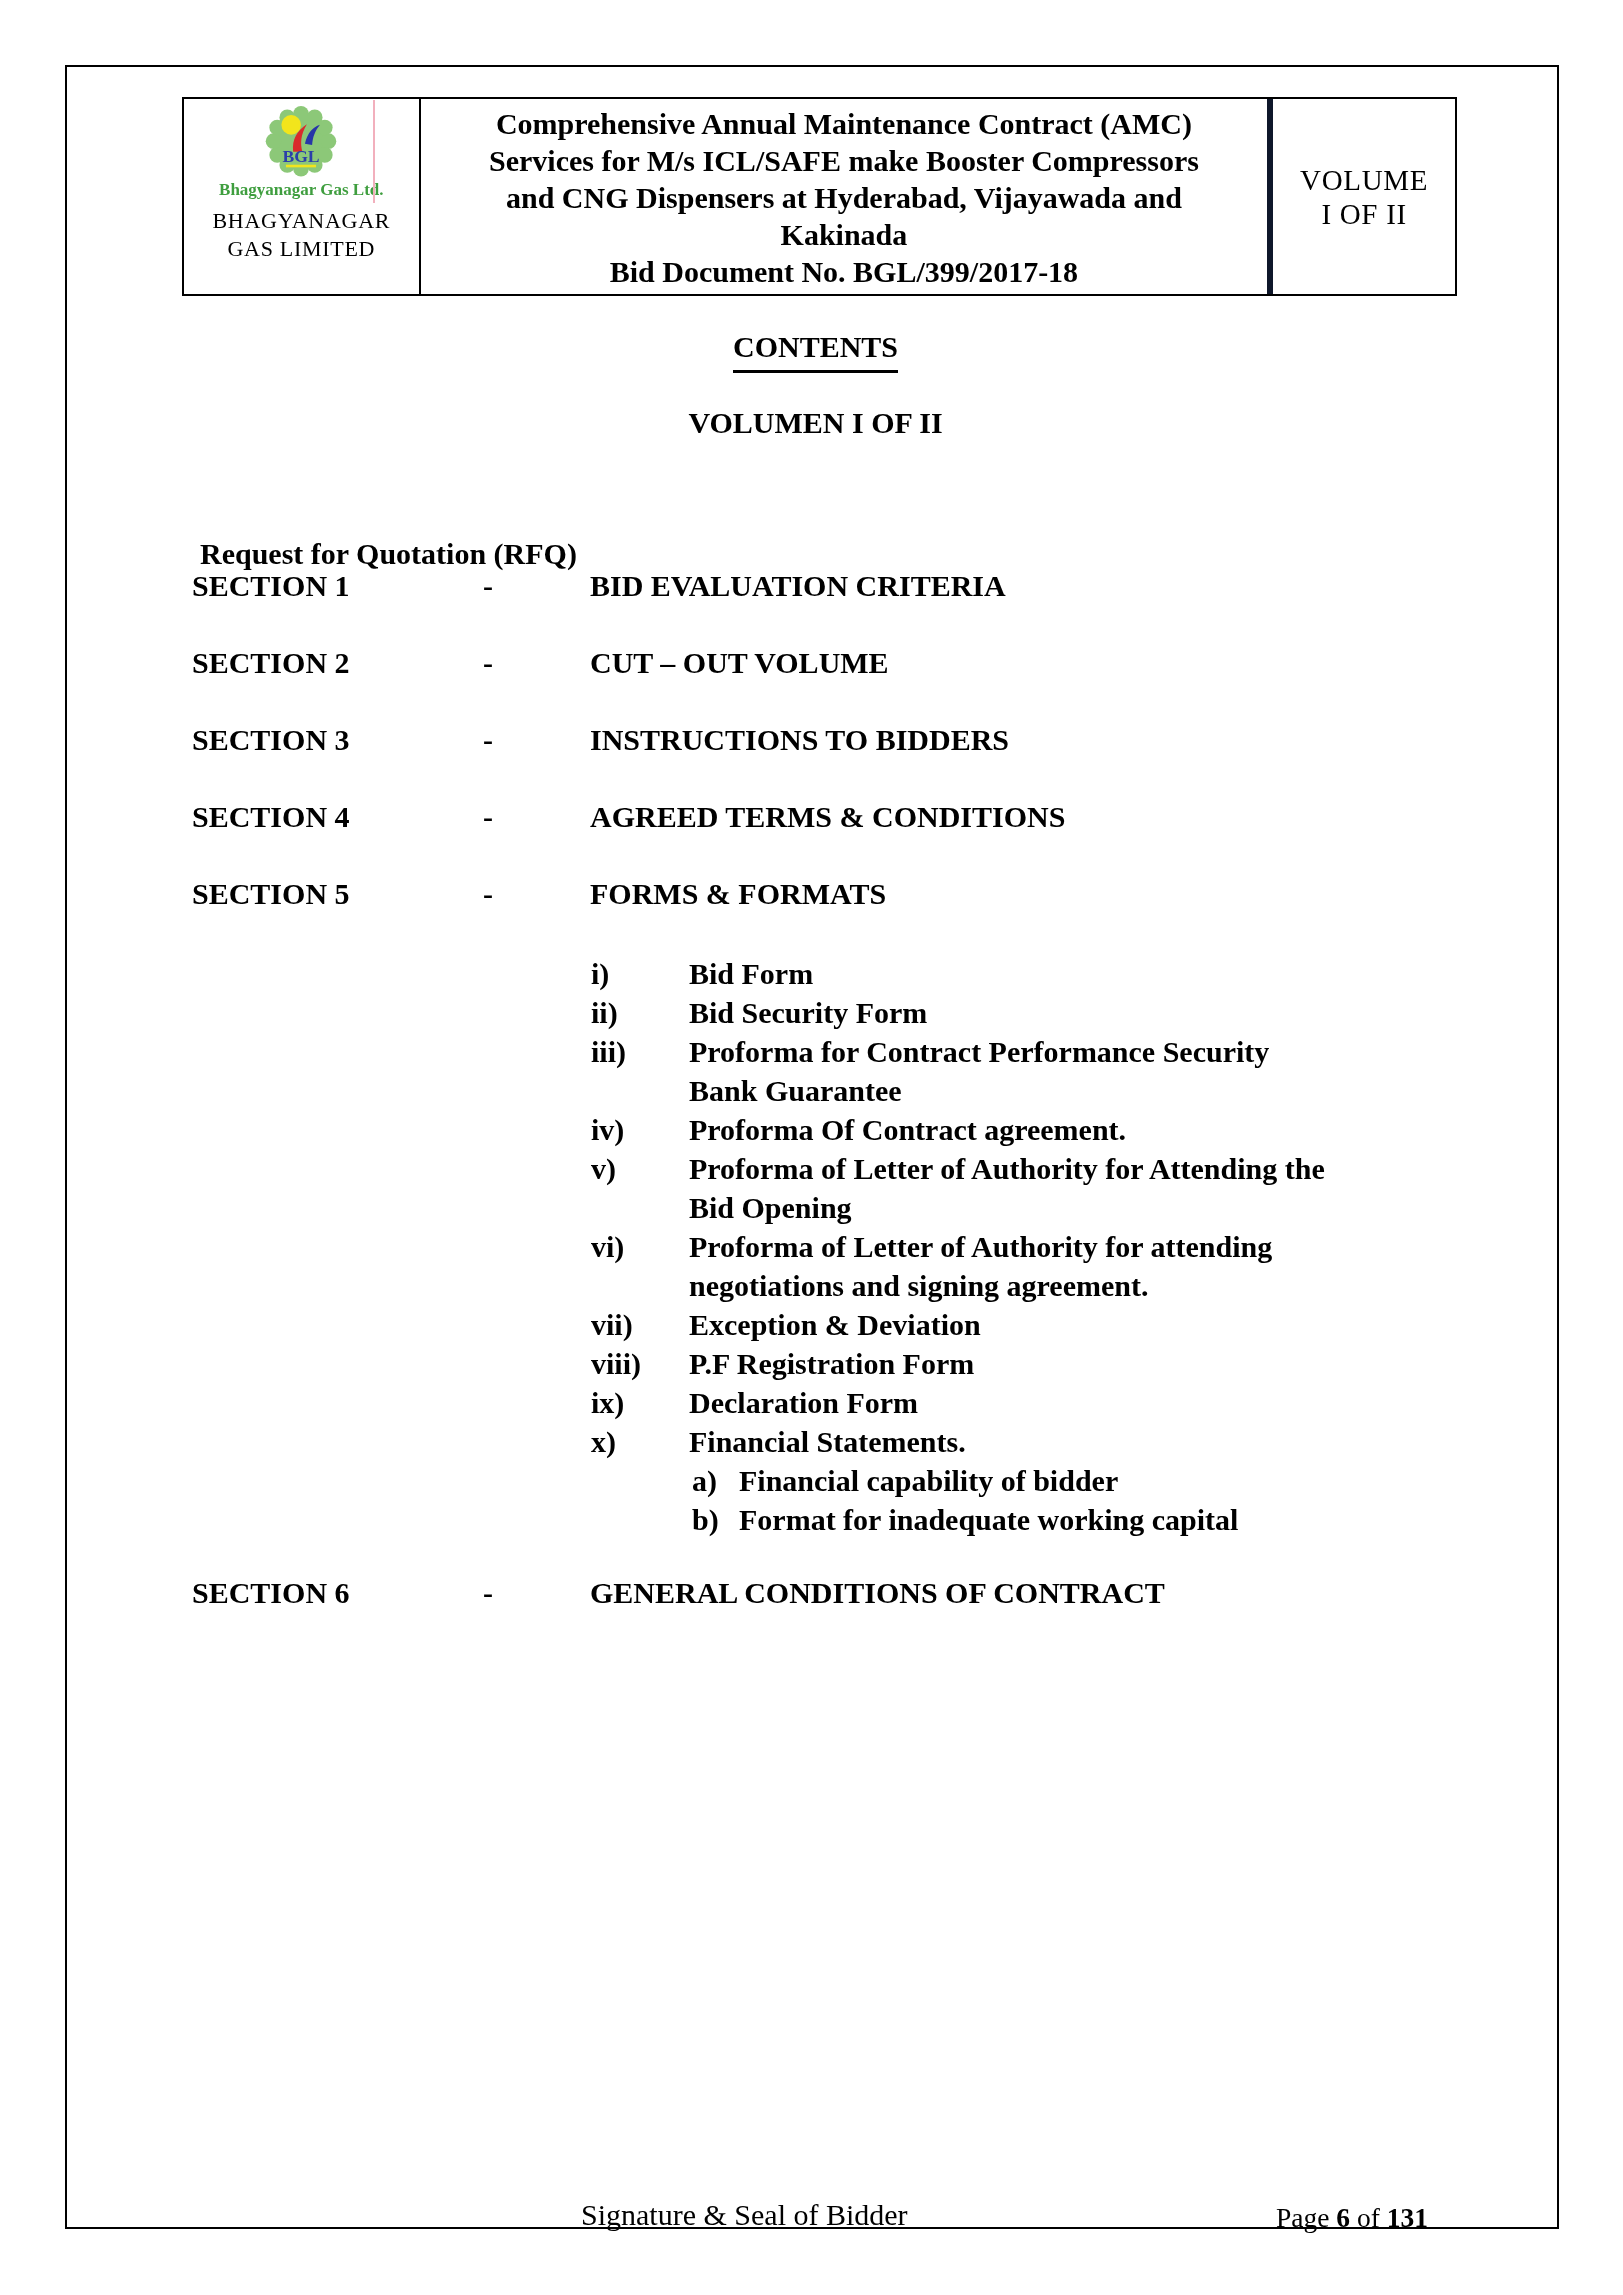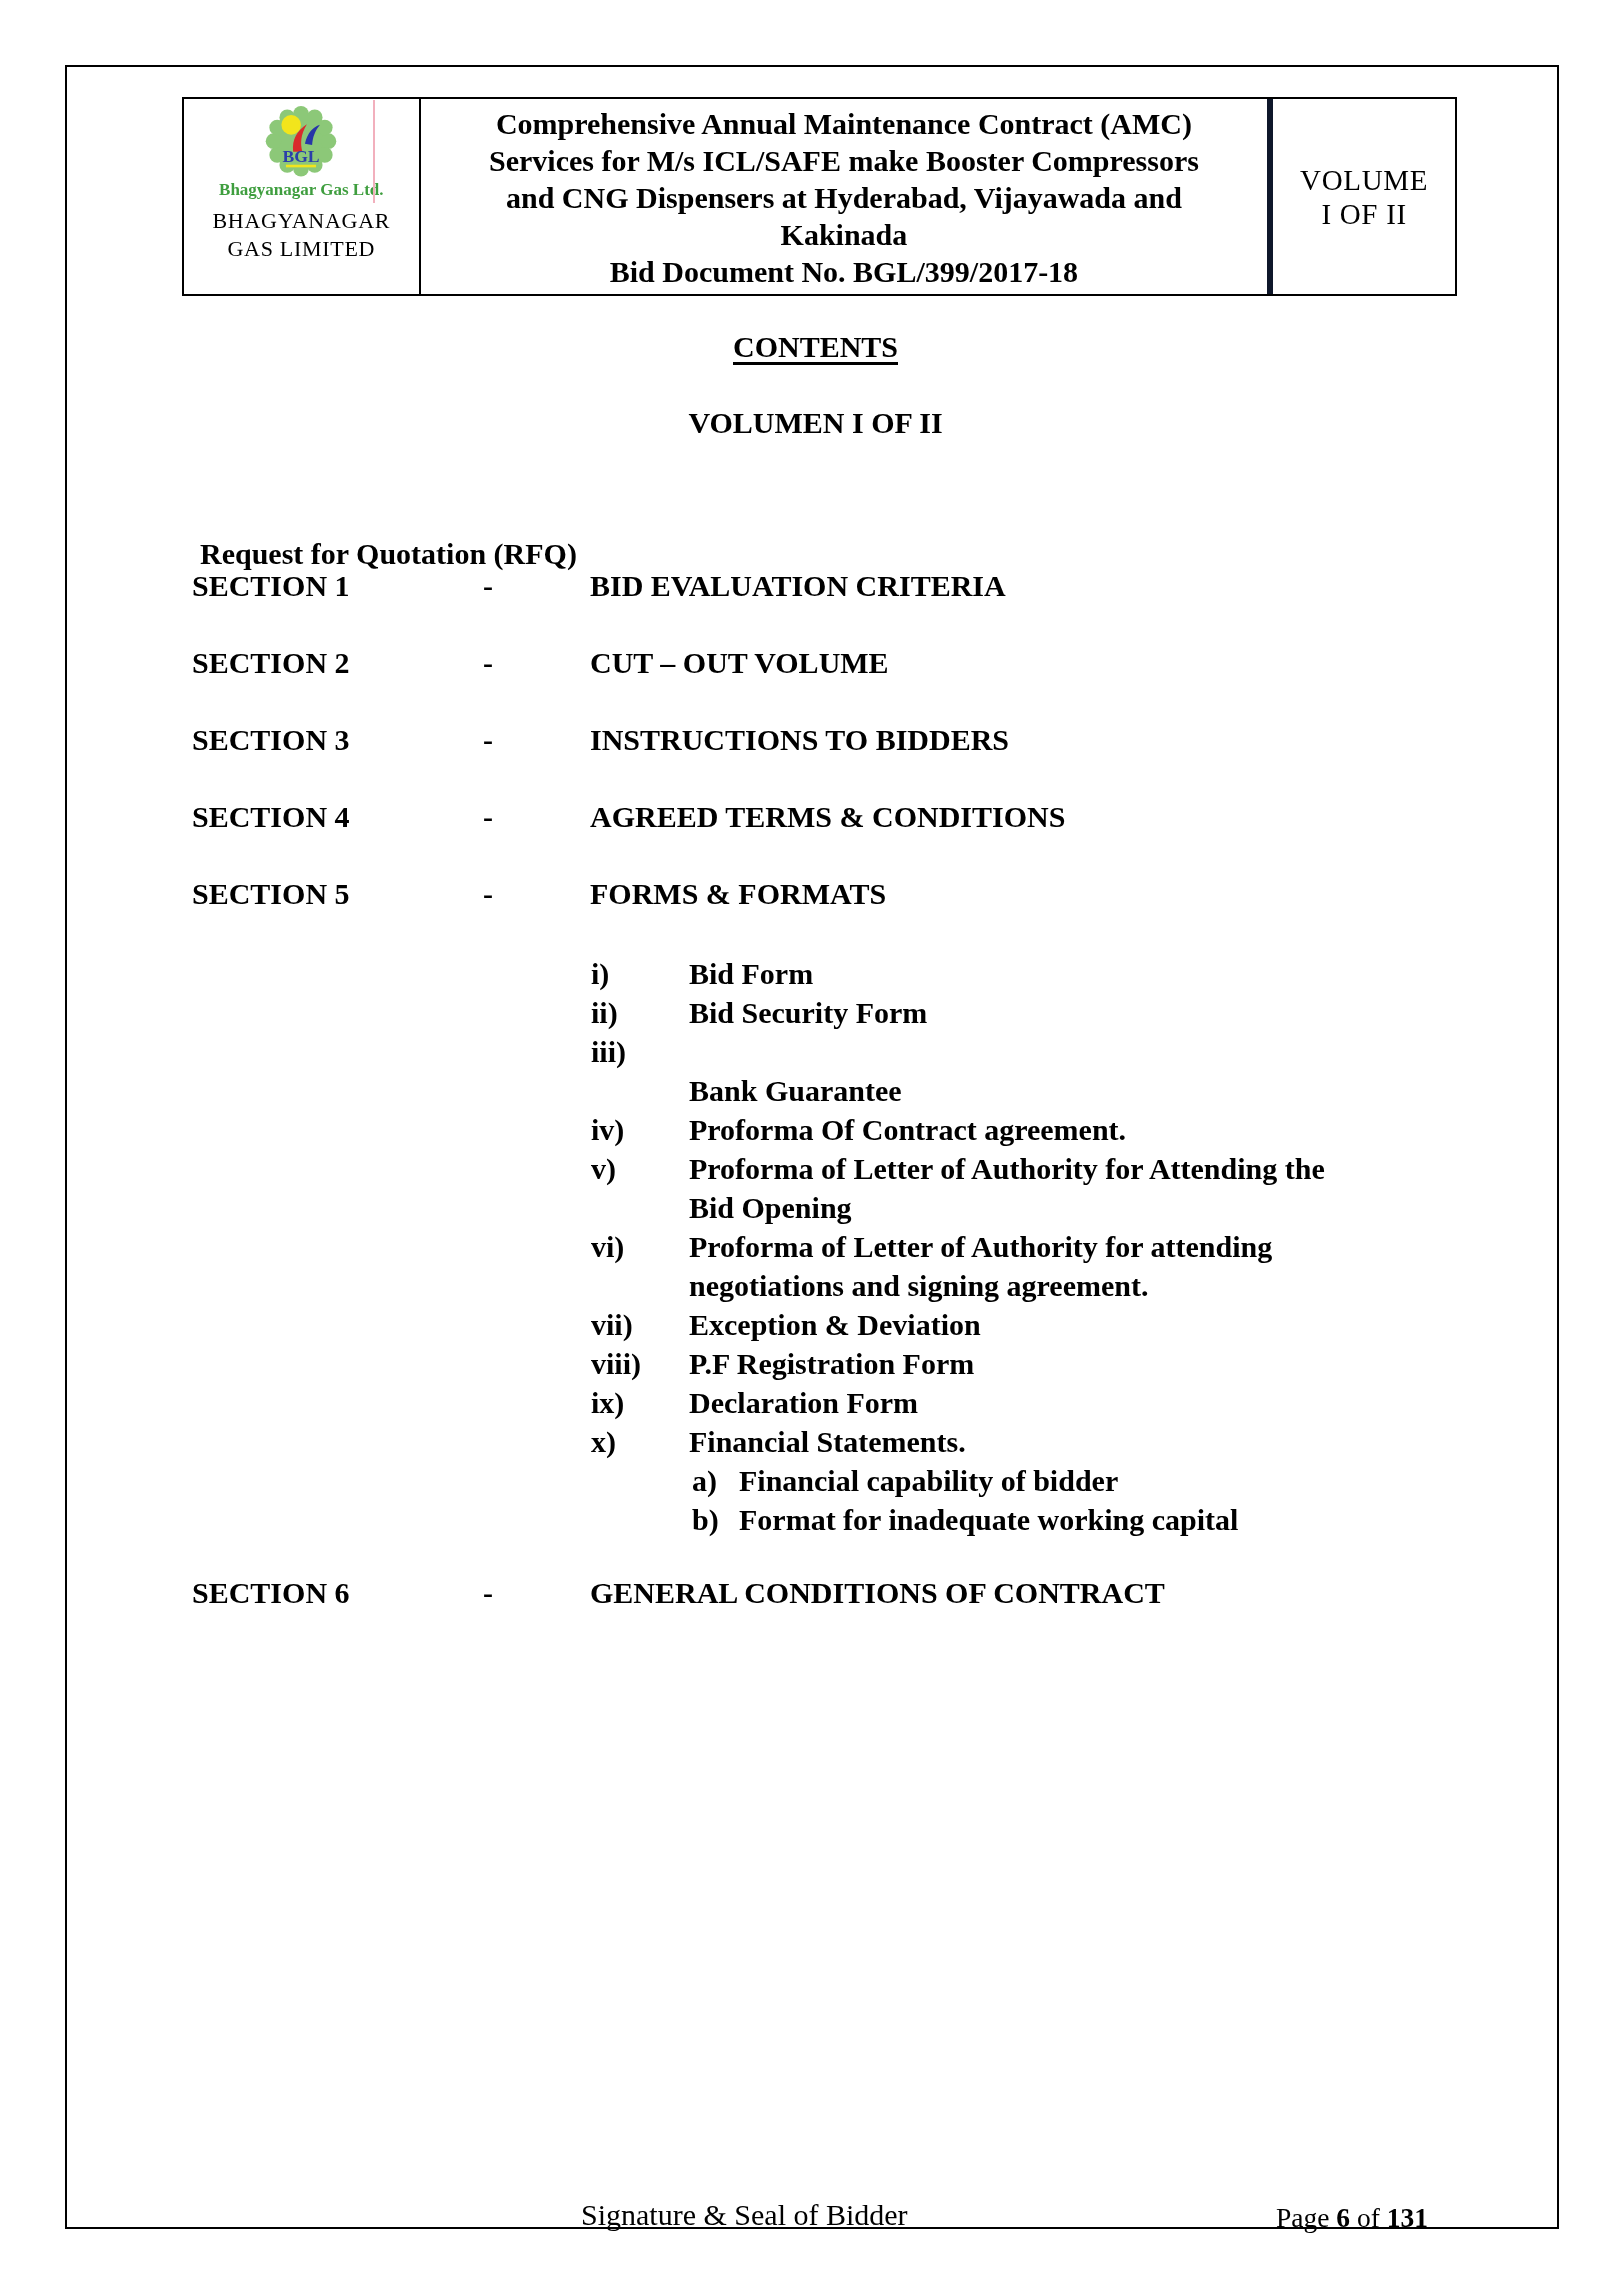--- a/index.html
+++ b/index.html
@@ -105,21 +105,21 @@
     text-align: center;
     font-size: 30px;
     font-weight: 700;
     line-height: 30px;
     white-space: nowrap;
   }
   .contents-heading { top: 332px; }
   .contents-heading .underlined {
     display: inline-block;
     border-bottom: 3.3px solid #000000;
-    padding-bottom: 0;
+    padding-bottom: 8px;
   }
   .contents-subheading { top: 408px; }
 
   .intro-line {
     position: absolute;
     left: 200px;
     top: 491px;
     font-size: 30px;
     font-weight: 700;
     line-height: 30px;
@@ -285,20 +285,21 @@
   <div class="form-row">
     <span class="marker">i)</span>
     <span>Bid Form</span>
   </div>
   <div class="form-row">
     <span class="marker">ii)</span>
     <span>Bid Security Form</span>
   </div>
   <div class="form-row">
     <span class="marker">iii)</span>
+    <span>Proforma for Contract Performance Security</span>
   </div>
   <div class="form-row">
     <span class="marker"></span>
     <span>Bank Guarantee</span>
   </div>
   <div class="form-row">
     <span class="marker">iv)</span>
     <span>Proforma Of Contract agreement.</span>
   </div>
   <div class="form-row">

